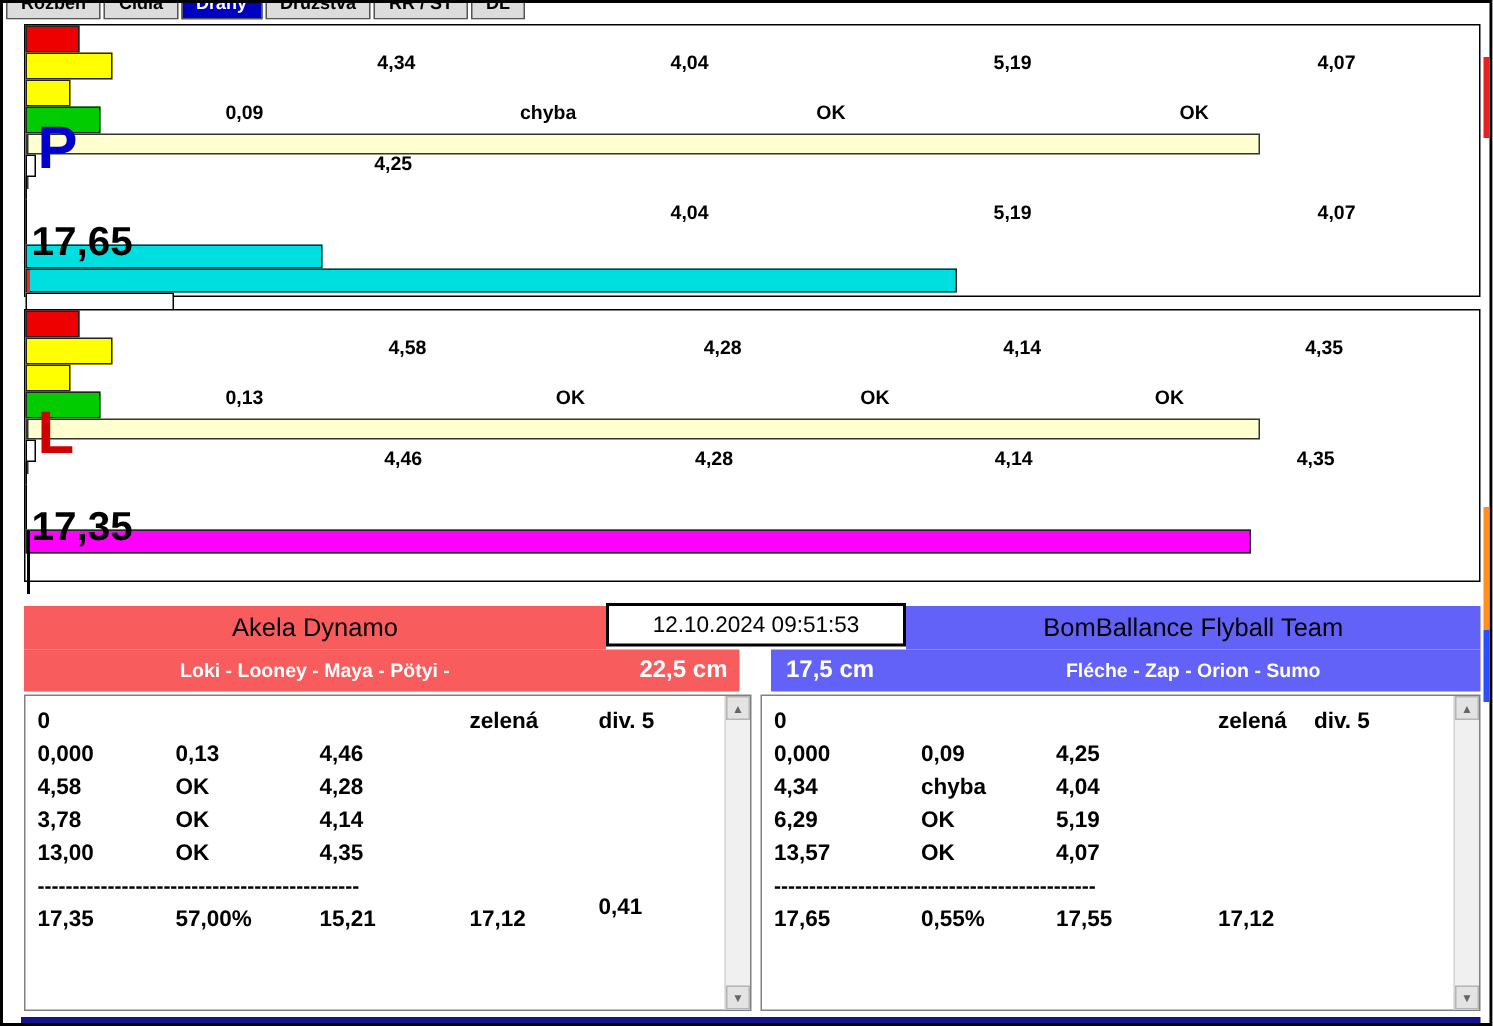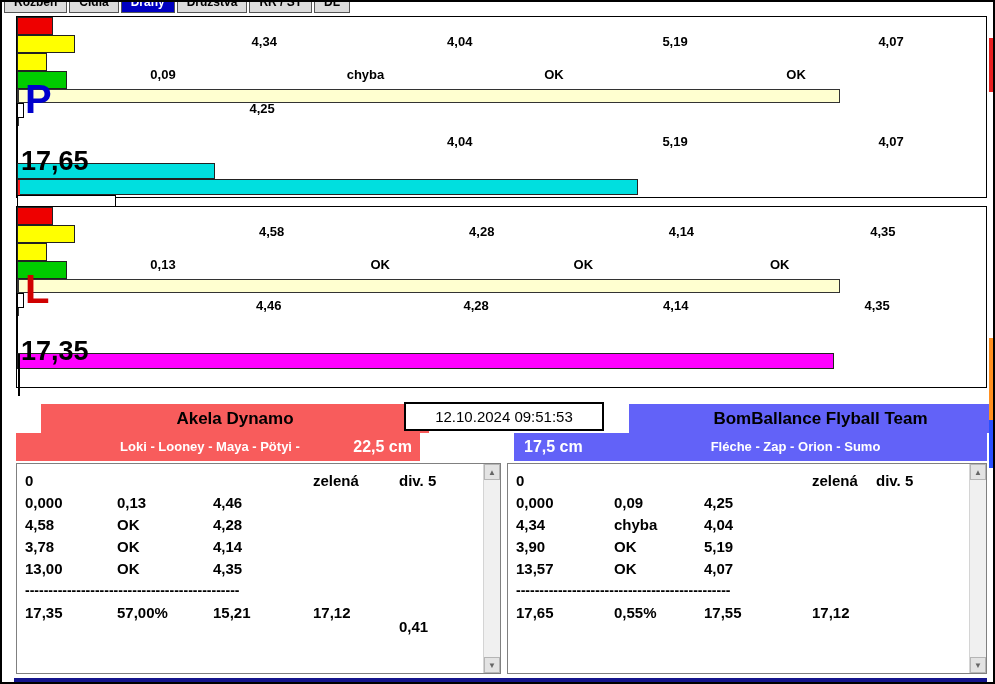--- a/index.html
+++ b/index.html
@@ -9,27 +9,27 @@
   .abs{position:absolute;}
   .tabbar{position:absolute;left:2px;top:0;height:11px;overflow:hidden;display:flex;gap:2px;z-index:6;}
   .tab{height:22px;line-height:20px;transform:translateY(-11px);padding:0 9px;background:#dcdcdc;
        border:1px solid #555;font-size:12px;font-weight:bold;white-space:nowrap;}
   .tab.active{background:#0000c0;color:#fff;}
   .lane{position:absolute;left:14px;width:971px;height:182px;border:1px solid #000;background:#fff;}
   .num{position:absolute;font-weight:bold;font-size:13px;white-space:nowrap;}
   .lane-letter{position:absolute;font-weight:bold;font-size:40px;line-height:1;}
   .lane-total{position:absolute;font-weight:bold;font-size:27px;line-height:1;}
   .team-header{position:absolute;top:402px;height:29px;display:flex;align-items:center;justify-content:center;
-               font-size:17px;font-weight:bold;margin-left:25px;}
+               font-size:17px;font-weight:normal;}
   #th-left{left:14px;width:388px;}
   #th-right{left:602px;width:383px;}
   .datetime-box{position:absolute;left:402px;top:400px;width:200px;height:29px;background:#fff;border:2px solid #000;
                 display:flex;align-items:center;justify-content:center;font-size:15px;}
   .team-sub{position:absolute;top:431px;height:28px;color:#fff;font-weight:bold;}
-  #ts-left{left:14px;width:404px;}
+  #ts-left{left:14px;width:477px;}
   #ts-right{left:512px;width:473px;}
   .sub-name{position:absolute;top:0;height:28px;line-height:28px;font-size:13px;text-align:center;white-space:nowrap;}
   #ts-left .sub-name{left:0;width:388px;}
   #ts-right .sub-name{left:90px;width:383px;}
   .cm{position:absolute;top:0;height:28px;line-height:28px;font-size:16px;white-space:nowrap;}
   #ts-left .cm{right:8px;}
   #ts-right .cm{left:10px;}
   .result-panel{position:absolute;top:461px;height:211px;background:#fff;border:1px solid #808080;}
   #rp-left{left:14px;width:485px;}
   #rp-right{left:505px;width:480px;}
@@ -86,38 +86,38 @@
       <div class="cell" style="left: 8px; top: 74px;">3,78</div>
       <div class="cell" style="left: 100px; top: 74px;">OK</div>
       <div class="cell" style="left: 196px; top: 74px;">4,14</div>
       <div class="cell" style="left: 8px; top: 96px;">13,00</div>
       <div class="cell" style="left: 100px; top: 96px;">OK</div>
       <div class="cell" style="left: 196px; top: 96px;">4,35</div>
       <div class="cell" style="left: 8px; top: 140px;">17,35</div>
       <div class="cell" style="left: 100px; top: 140px;">57,00%</div>
       <div class="cell" style="left: 196px; top: 140px;">15,21</div>
       <div class="cell" style="left: 296px; top: 140px;">17,12</div>
-      <div class="cell" style="left: 382px; top: 154px;">0,41</div>
+      <div class="cell" style="left: 382px; top: 132px;">0,41</div>
       <div class="divider-line" style="top: 118px;">----------------------------------------------</div>
       <div class="scrollbar">
         <div class="sb-btn sb-up">▲</div>
         <div class="sb-btn sb-down">▼</div>
       </div>
     </div>
   <div class="result-panel" id="rp-right">
       <div class="cell" style="left: 8px; top: 8px;">0</div>
       <div class="cell" style="left: 304px; top: 8px;">zelená</div>
       <div class="cell" style="left: 368px; top: 8px;">div. 5</div>
       <div class="cell" style="left: 8px; top: 30px;">0,000</div>
       <div class="cell" style="left: 106px; top: 30px;">0,09</div>
       <div class="cell" style="left: 196px; top: 30px;">4,25</div>
       <div class="cell" style="left: 8px; top: 52px;">4,34</div>
       <div class="cell" style="left: 106px; top: 52px;">chyba</div>
       <div class="cell" style="left: 196px; top: 52px;">4,04</div>
-      <div class="cell" style="left: 8px; top: 74px;">3,90</div>
+      <div class="cell" style="left: 8px; top: 74px;">6,29</div>
       <div class="cell" style="left: 106px; top: 74px;">OK</div>
       <div class="cell" style="left: 196px; top: 74px;">5,19</div>
       <div class="cell" style="left: 8px; top: 96px;">13,57</div>
       <div class="cell" style="left: 106px; top: 96px;">OK</div>
       <div class="cell" style="left: 196px; top: 96px;">4,07</div>
       <div class="cell" style="left: 8px; top: 140px;">17,65</div>
       <div class="cell" style="left: 106px; top: 140px;">0,55%</div>
       <div class="cell" style="left: 196px; top: 140px;">17,55</div>
       <div class="cell" style="left: 304px; top: 140px;">17,12</div>
       <div class="divider-line" style="top: 118px;">----------------------------------------------</div>

